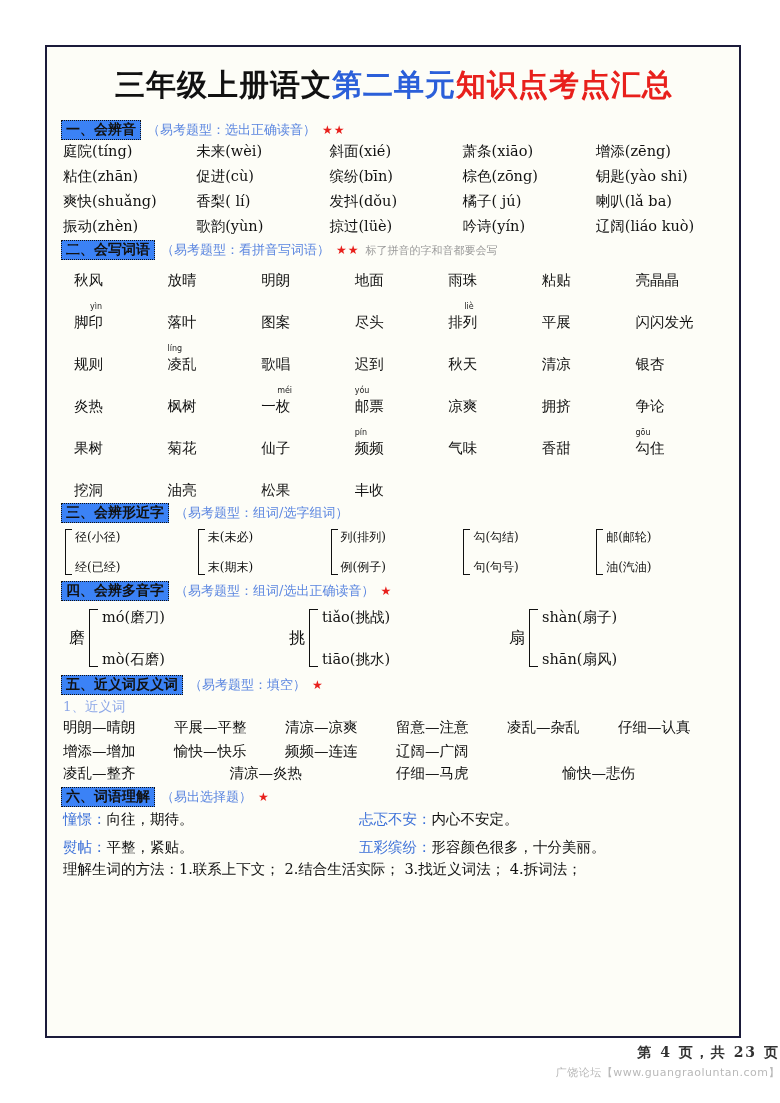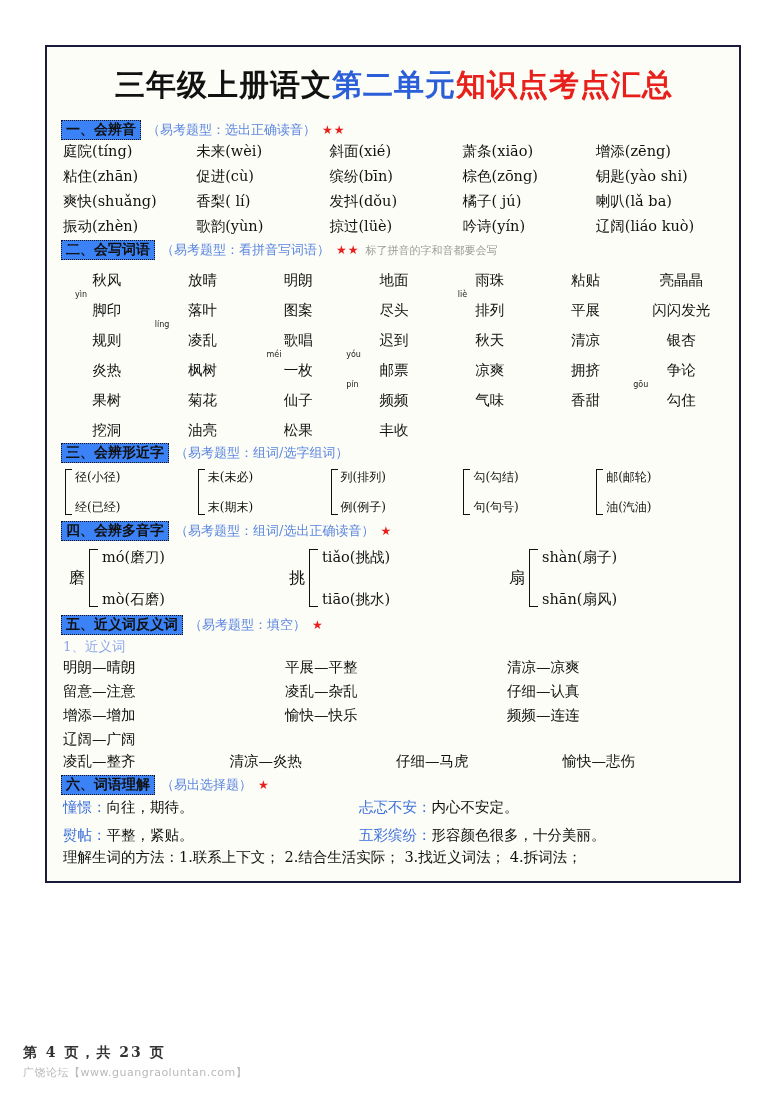--- a/index.html
+++ b/index.html
@@ -4,21 +4,21 @@
 <style>
   html,body{margin:0;padding:0;}
   body{
     width:780px;height:1103px;
     background:#ffffff;
     font-family:"DejaVu Sans","Liberation Sans",sans-serif;
     overflow:hidden;
   }
   .page{position:relative;width:780px;height:1103px;box-sizing:border-box;}
   .sheet{
-    position:absolute;left:45px;top:45px;width:696px;height:838px;
+    position:absolute;left:45px;top:45px;width:696px;height:993px;
     border:2px solid #1b1b3a;
     background:#fdfdf7;
     box-sizing:border-box;
     padding:6px 10px 0 12px;
   }
   .title{
     text-align:center;
     font-family:"DejaVu Serif","Liberation Serif",serif;
     font-weight:bold;
     font-size:30px;
@@ -59,21 +59,21 @@
     font-family:"DejaVu Serif","Liberation Serif",serif;
     color:#111;
     font-size:14.5px;
   }
 
   
   .g5{display:grid;grid-template-columns:repeat(5,1fr);row-gap:6px;margin:2px 0 4px 4px;}
   .g5 > div{white-space:nowrap;font-size:14.5px;}
 
   
-  .g7{display:grid;grid-template-columns:repeat(7,1fr);row-gap:2px;margin:2px 0 2px 0;text-align:center;}
+  .g7{display:grid;grid-template-columns:repeat(7,1fr);row-gap:14px;margin:2px 0 2px 15px;}
   .cell{position:relative;white-space:nowrap;font-size:14.5px;padding-top:9px;}
   .py{
     position:absolute;top:-2px;left:0;
     font-size:8px;color:#222;
     font-family:"DejaVu Sans","Liberation Sans",sans-serif;
     letter-spacing:0px;
   }
   .py.c2{left:16px;}
 
   
@@ -93,32 +93,32 @@
   .pchar{font-size:16px;}
   .pbrace{
     width:9px;height:58px;
     border:1.6px solid #111;border-right:none;
     box-sizing:border-box;
   }
   .pcol{display:flex;flex-direction:column;justify-content:space-between;height:58px;}
   .pcol span{font-size:14.5px;line-height:16px;}
 
   .sub{color:#8fa9e8;font-size:13.5px;margin:3px 0 1px 4px;font-family:"DejaVu Serif","Liberation Serif",serif;}
-  .g5b{display:grid;grid-template-columns:repeat(3,1fr);row-gap:5px;margin:2px 0 3px 4px;}
+  .g5b{display:grid;grid-template-columns:repeat(6,1fr);row-gap:5px;margin:2px 0 3px 4px;}
   .g5b > div{white-space:nowrap;font-size:14.5px;}
   .g4b{display:grid;grid-template-columns:repeat(4,1fr);margin:2px 0 4px 4px;}
   .g4b > div{white-space:nowrap;font-size:14.5px;}
 
   .g2d{display:grid;grid-template-columns:1fr 1.25fr;row-gap:9px;margin:3px 0 2px 4px;}
   .g2d > div{white-space:nowrap;font-size:14.5px;}
   .term{color:#3a6fd8;}
   .methods{margin:3px 0 0 4px;font-size:14.5px;white-space:nowrap;}
 
   .footer{
-    position:absolute;left:0;right:0;top:1044px;text-align:left;padding-left:23px;
+    position:absolute;left:0;right:0;top:1044px;text-align:right;padding-left:23px;
   }
   .f1{font-family:"DejaVu Serif","Liberation Serif",serif;font-weight:bold;font-size:14px;color:#333;letter-spacing:2px;}
   .f2{font-family:"DejaVu Sans","Liberation Sans",sans-serif;font-size:11px;color:#b9b9b9;margin-top:3px;letter-spacing:0.5px;}
 </style>
 </head>
 <body>
 
 <div class="page">
   <div class="sheet">
 

